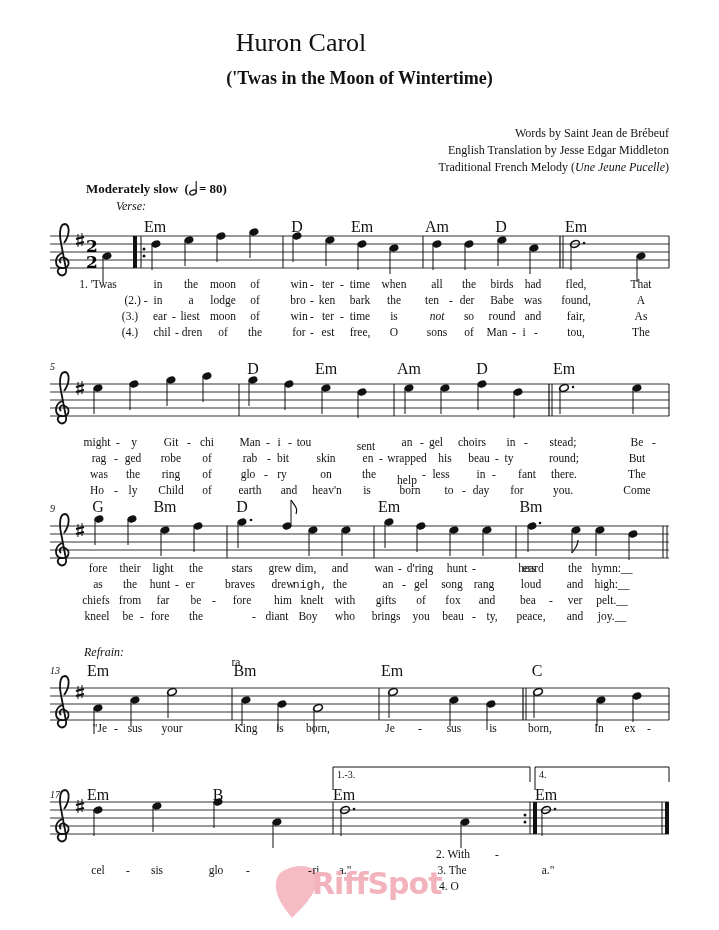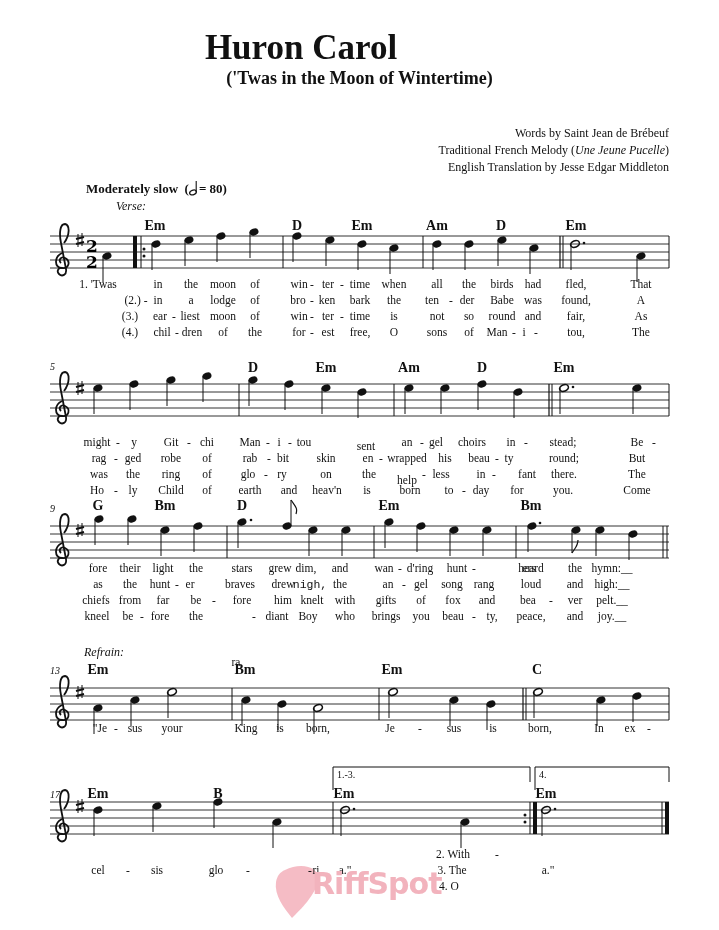--- a/index.html
+++ b/index.html
@@ -1,40 +1,40 @@
 <!DOCTYPE html>
 <html><head>
 <meta charset="utf-8">
 <style>
   html, body { margin: 0; padding: 0; background: #fff; }
   body { width: 719px; height: 930px; position: relative; overflow: hidden;
          font-family: "Liberation Serif", "DejaVu Serif", serif; color: #111; }
   .abs { position: absolute; }
-  .title { left: 0; width: 602px; top: 28px; text-align: center; font-size: 35px; font-weight: bold; }
+  .title { left: 0; width: 602px; top: 28px; text-align: center; font-size: 26px; font-weight: normal; }
   .subtitle { left: 0; width: 719px; top: 68px; text-align: center; font-size: 18px; font-weight: bold; }
   .credits { right: 50px; top: 125px; text-align: right; font-size: 12px; line-height: 17px; }
   .credits i { font-style: italic; }
   .tempo { left: 86px; top: 180px; font-size: 13px; font-weight: bold; }
   .section { font-size: 12px; font-style: italic; }
   .mnum { font-size: 10px; font-style: italic; }
-  .chord { font-size: 14px; font-weight: bold; transform: translateX(-50%); white-space: nowrap; }
+  .chord { font-size: 16px; font-weight: normal; transform: translateX(-50%); white-space: nowrap; }
   .lyr { font-size: 11.5px; transform: translateX(-50%); white-space: nowrap; }
   .ending { font-size: 10px; }
   svg.staff { position: absolute; left: 0; top: 0; }
   .wm-text { left: 312px; top: 866px; font-family: "DejaVu Sans", sans-serif; font-weight: bold; font-size: 30px; color: #f2b3bd; letter-spacing: -1px; }
 </style>
 </head>
 <body>
 
 <div class="abs title">Huron Carol</div>
 <div class="abs subtitle">('Twas in the Moon of Wintertime)</div>
 <div class="abs credits">
   <div>Words by Saint Jean de Brébeuf</div>
+  <div>English Translation by Jesse Edgar Middleton</div>
   <div><span>Traditional French Melody (</span><i>Une Jeune Pucelle</i><span>)</span></div>
-  <div>English Translation by Jesse Edgar Middleton</div>
 </div>
 <div class="abs tempo">
   <span>Moderately slow</span>&nbsp;&nbsp;(<svg width="10" height="16" viewBox="0 0 10 16" style="vertical-align:-3px">
       <ellipse cx="4" cy="12.5" rx="3.4" ry="2.3" fill="none" stroke="#111" stroke-width="1.3" transform="rotate(-20 4 12.5)"></ellipse>
       <line x1="7.2" y1="12" x2="7.2" y2="1" stroke="#111" stroke-width="1.1"></line>
     </svg><span>= 80</span>)
 </div>
 
 <div class="abs section" style="left:116px; top:199px;">Verse:</div>
 <div class="abs section" style="left:84px; top:645px;">Refrain:</div>
@@ -376,21 +376,21 @@
     <div class="abs lyr" style="left: 174px; top: 310px;">-</div>
     <div class="abs lyr" style="left: 190px; top: 310px;">liest</div>
     <div class="abs lyr" style="left: 223px; top: 310px;">moon</div>
     <div class="abs lyr" style="left: 255px; top: 310px;">of</div>
     <div class="abs lyr" style="left: 299px; top: 310px;">win</div>
     <div class="abs lyr" style="left: 312px; top: 310px;">-</div>
     <div class="abs lyr" style="left: 328px; top: 310px;">ter</div>
     <div class="abs lyr" style="left: 342px; top: 310px;">-</div>
     <div class="abs lyr" style="left: 360px; top: 310px;">time</div>
     <div class="abs lyr" style="left: 394px; top: 310px;">is</div>
-    <div class="abs lyr" style="left: 437px; top: 310px;">not</div>
+    <div class="abs lyr" style="left: 437px; top: 310px; font-style: italic;">not</div>
     <div class="abs lyr" style="left: 469px; top: 310px;">so</div>
     <div class="abs lyr" style="left: 502px; top: 310px;">round</div>
     <div class="abs lyr" style="left: 533px; top: 310px;">and</div>
     <div class="abs lyr" style="left: 576px; top: 310px;">fair,</div>
     <div class="abs lyr" style="left: 641px; top: 310px;">As</div>
     <div class="abs lyr" style="left: 130px; top: 326px;">(4.)</div>
     <div class="abs lyr" style="left: 162px; top: 326px;">chil</div>
     <div class="abs lyr" style="left: 177px; top: 326px;">-</div>
     <div class="abs lyr" style="left: 192px; top: 326px;">dren</div>
     <div class="abs lyr" style="left: 223px; top: 326px;">of</div>

